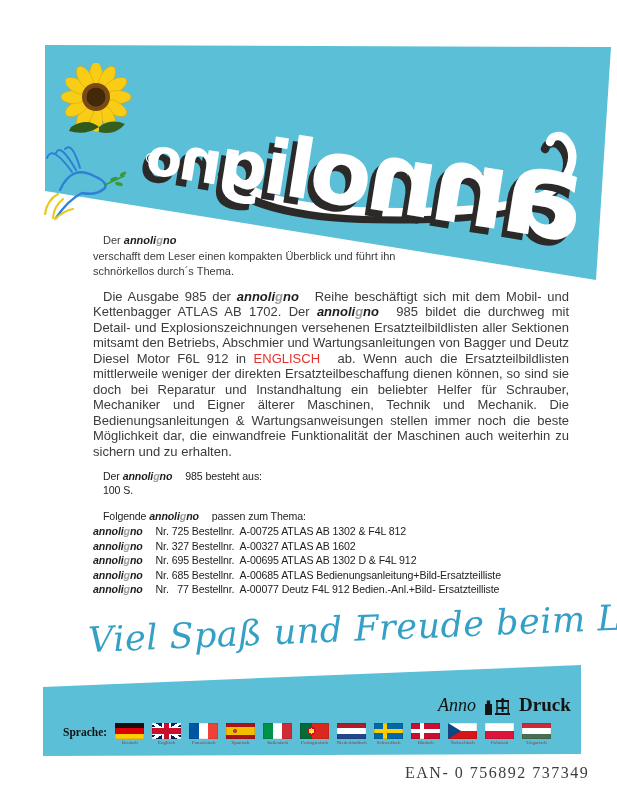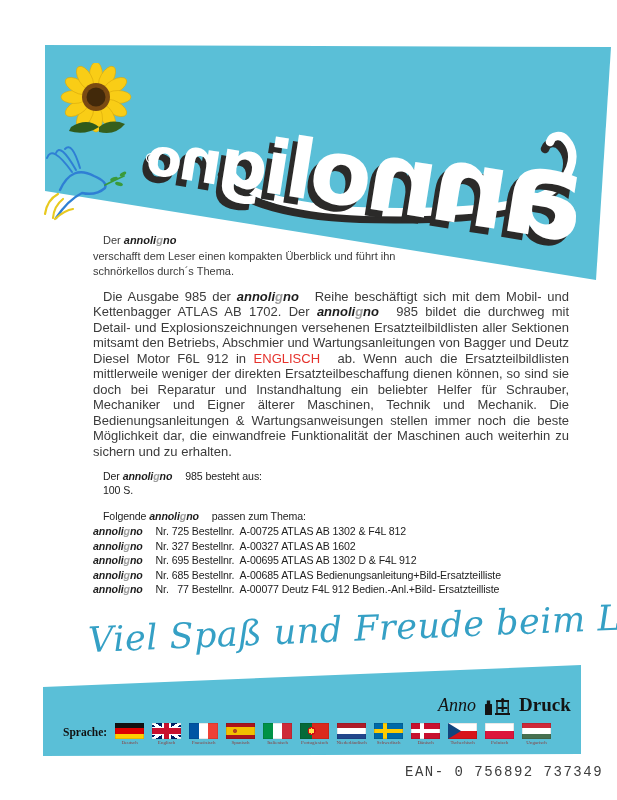--- a/index.html
+++ b/index.html
@@ -87,22 +87,22 @@
   .flag[data-flag="dk"]{background-color:#C8102E;background-image:
     linear-gradient(to right,transparent 31%,#fff 31% 45%,transparent 45%),
     linear-gradient(to bottom,transparent 37%,#fff 37% 63%,transparent 63%);}
   .flag[data-flag="cz"]{background:linear-gradient(#fff 50%,#D7141A 50%);}
   .flag[data-flag="cz"]::after{content:"";position:absolute;left:0;top:0;
     border-top:8px solid transparent;border-bottom:8px solid transparent;
     border-left:13px solid #11457E;}
   .flag[data-flag="pl"]{background:linear-gradient(#fff 50%,#DC143C 50%);}
   .flag[data-flag="hu"]{background:linear-gradient(#CE2939 33%,#fff 33% 66%,#477050 66%);}
 
-  .ean{position:absolute;left:405px;top:764px;font-family:Liberation Mono, monospace;
-    font-size:14px;color:#3d3d3d;letter-spacing:1.5px;white-space:pre;}
+  .ean{position:absolute;left:405px;top:764px;font-family:Liberation Serif, serif;
+    font-size:16px;color:#3d3d3d;letter-spacing:1.5px;white-space:pre;}
 
   .sunflower{position:absolute;left:53px;top:63px;}
   .dove{position:absolute;left:42px;top:138px;}
 </style>
 </head>
 <body>
 
 <div id="page">
 
   <div class="banner-top"></div>

